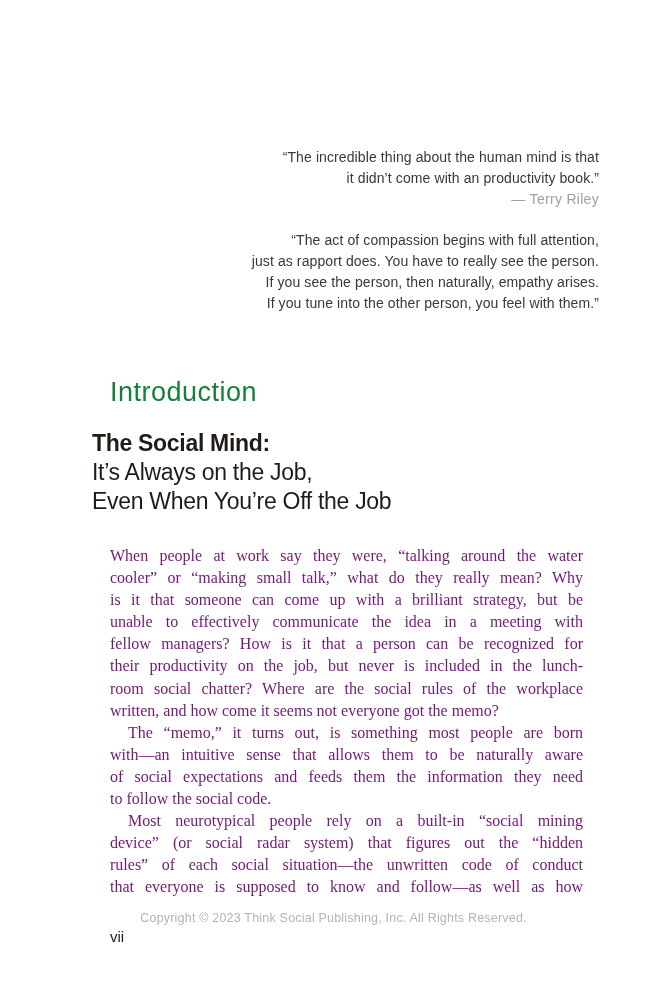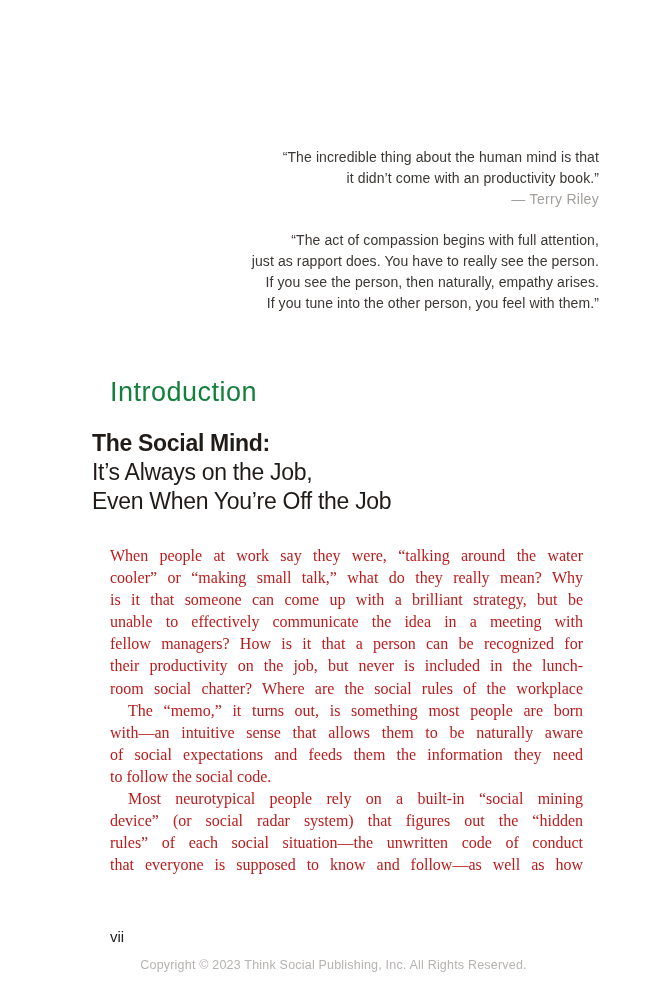--- a/index.html
+++ b/index.html
@@ -74,21 +74,21 @@
   .body-text {
     position: absolute;
     top: 545px;
     left: 110px;
     width: 473px;
   }
   .bline {
     font-family: "Liberation Serif", serif;
     font-size: 16px;
     line-height: 22.1px;
-    color: #b91c1c;
+    color: #701a75;
     text-align: justify;
     text-align-last: justify;
     white-space: normal;
   }
   .bline.last {
     text-align-last: left;
   }
   .bline.indent {
     text-indent: 18px;
   }
@@ -97,21 +97,21 @@
     position: absolute;
     top: 928px;
     left: 110px;
     width: 473px;
     font-family: "Liberation Sans", sans-serif;
     font-size: 15px;
     color: #1c1c1c;
   }
   .copyright {
     position: absolute;
-    top: 958px;
+    top: 911px;
     left: 0;
     width: 667px;
     text-align: center;
     font-family: "Liberation Sans", sans-serif;
     font-size: 12.5px;
     color: #b6b3b1;
     letter-spacing: 0.2px;
   }
 </style>
 </head>
@@ -147,20 +147,21 @@
 
   <div class="body-text">
       <div>
         <div class="bline">When people at work say they were, “talking around the water</div>
         <div class="bline">cooler” or “making small talk,” what do they really mean? Why</div>
         <div class="bline">is it that someone can come up with a brilliant strategy, but be</div>
         <div class="bline">unable to effectively communicate the idea in a meeting with</div>
         <div class="bline">fellow managers? How is it that a person can be recognized for</div>
         <div class="bline">their productivity on the job, but never is included in the lunch-</div>
         <div class="bline">room social chatter? Where are the social rules of the workplace</div>
+        <div class="bline last">written, and how come it seems not everyone got the memo?</div>
       </div>
       <div>
         <div class="bline indent">The “memo,” it turns out, is something most people are born</div>
         <div class="bline">with—an intuitive sense that allows them to be naturally aware</div>
         <div class="bline">of social expectations and feeds them the information they need</div>
         <div class="bline last">to follow the social code.</div>
       </div>
       <div>
         <div class="bline indent">Most neurotypical people rely on a built-in “social mining</div>
         <div class="bline">device” (or social radar system) that figures out the “hidden</div>

